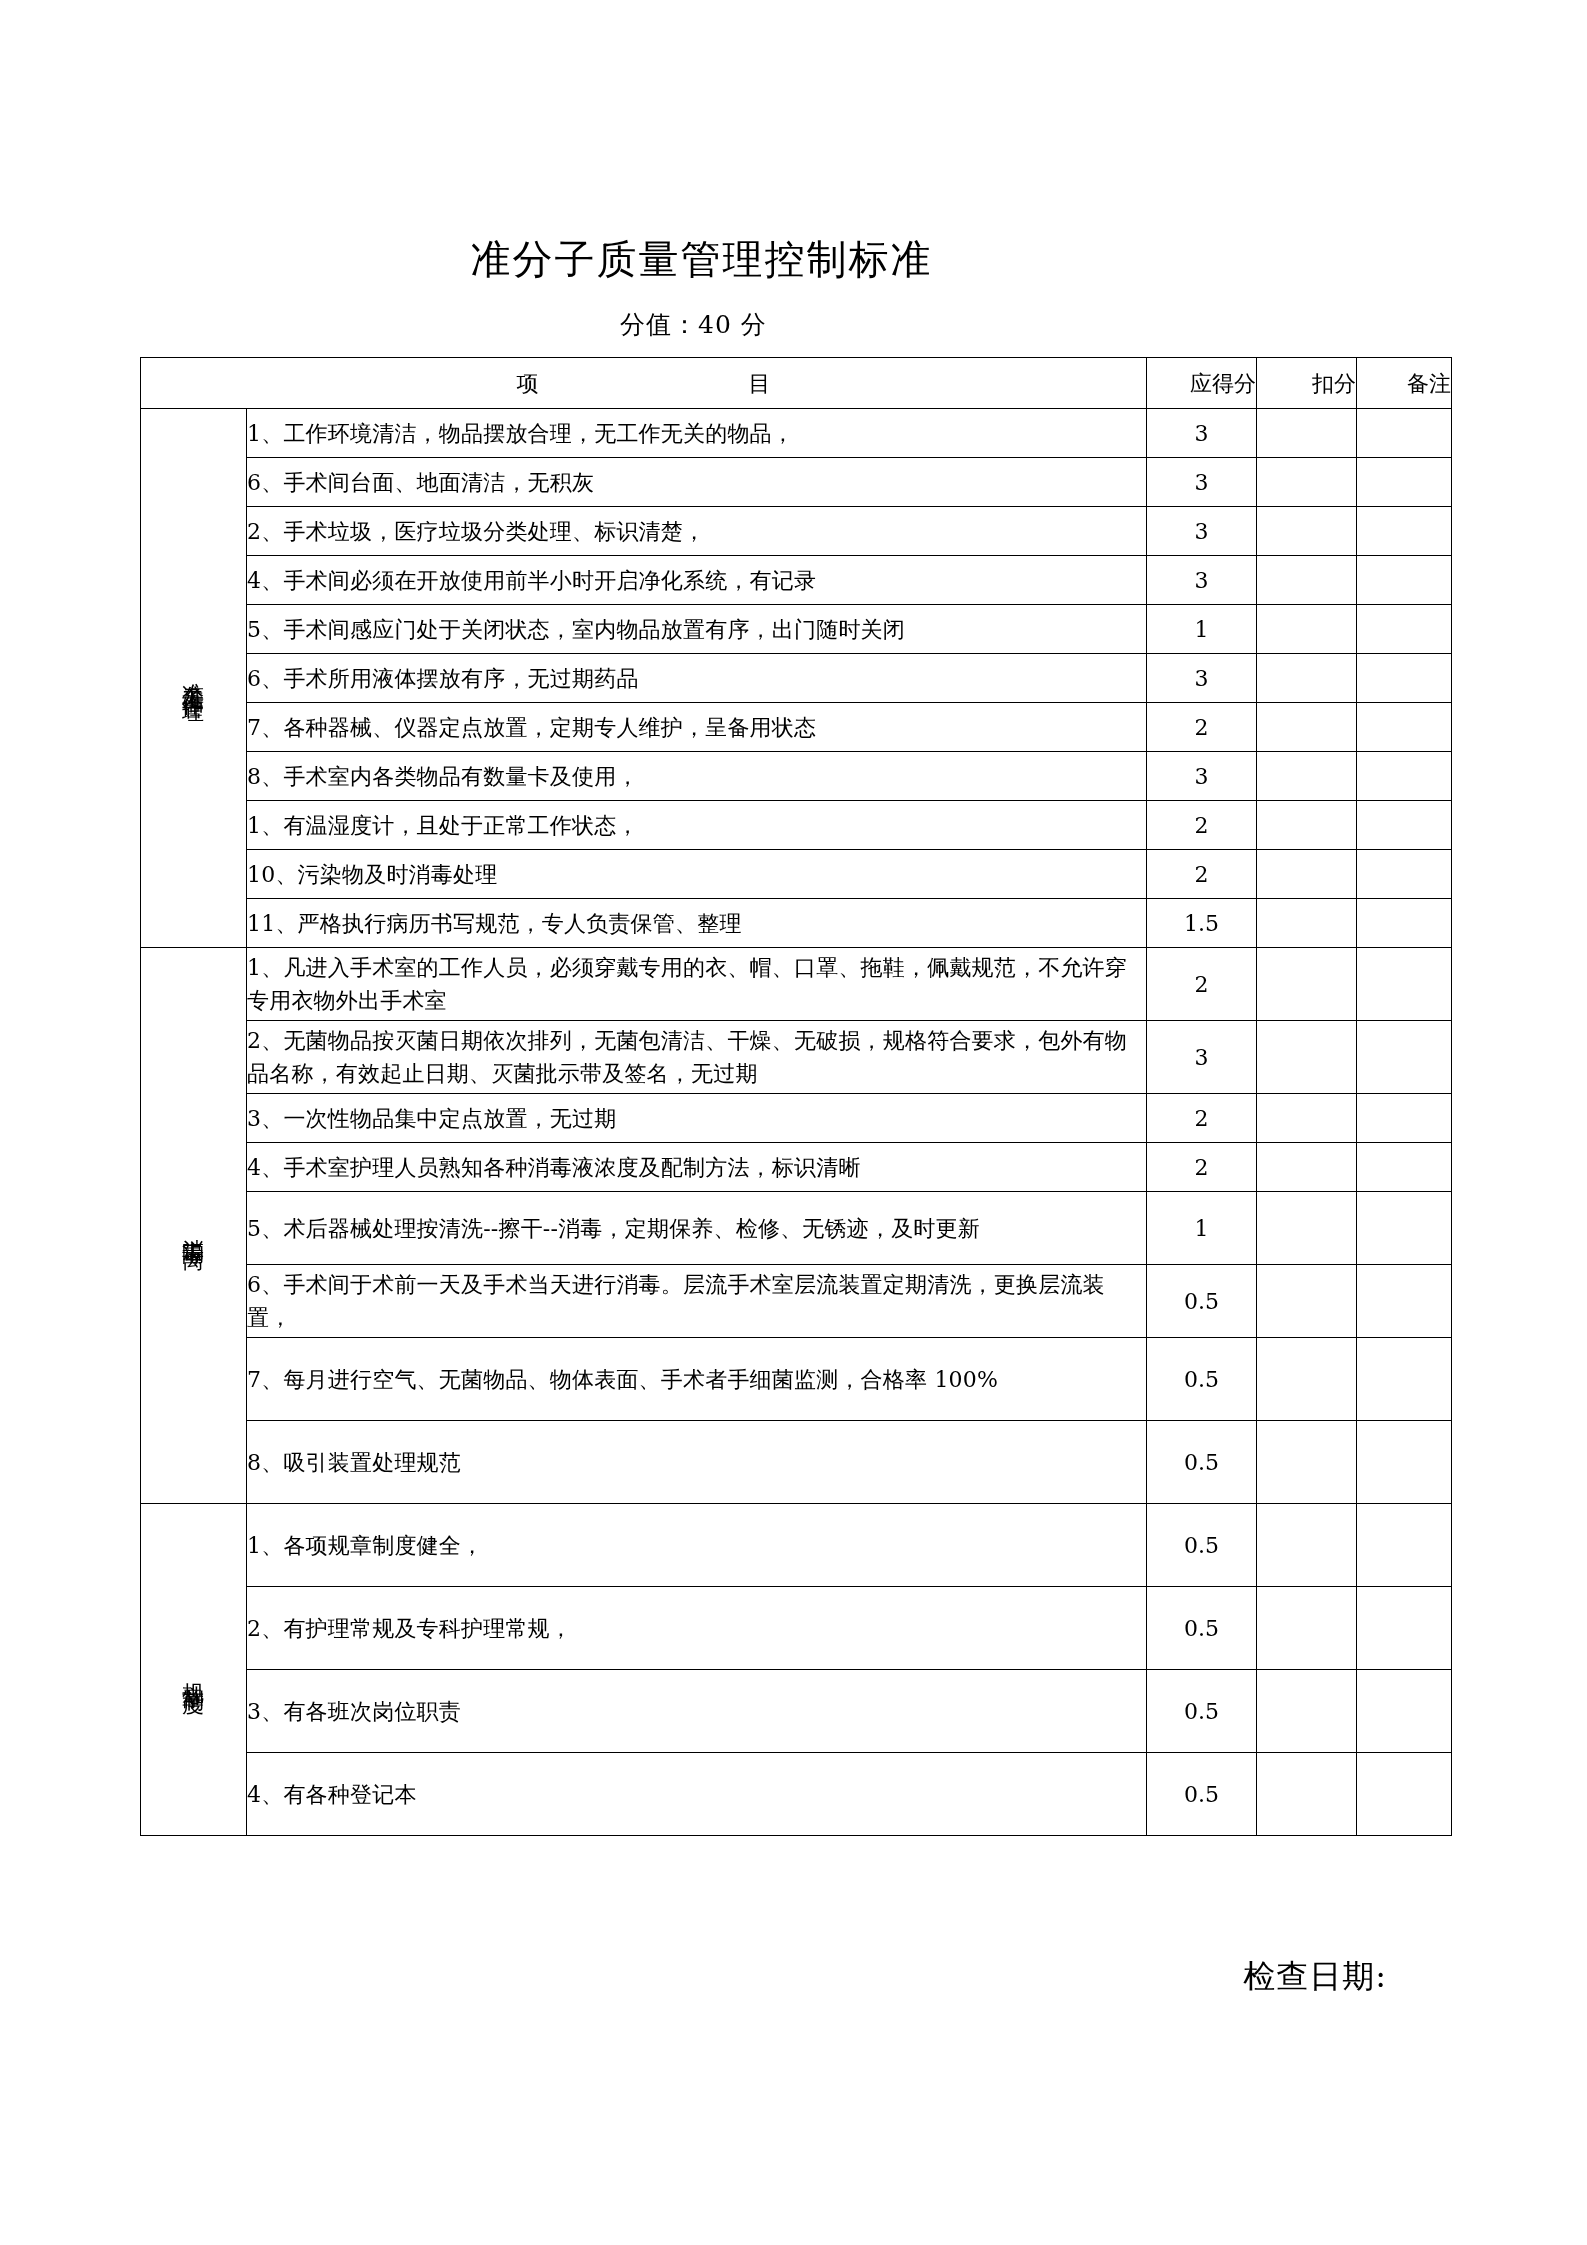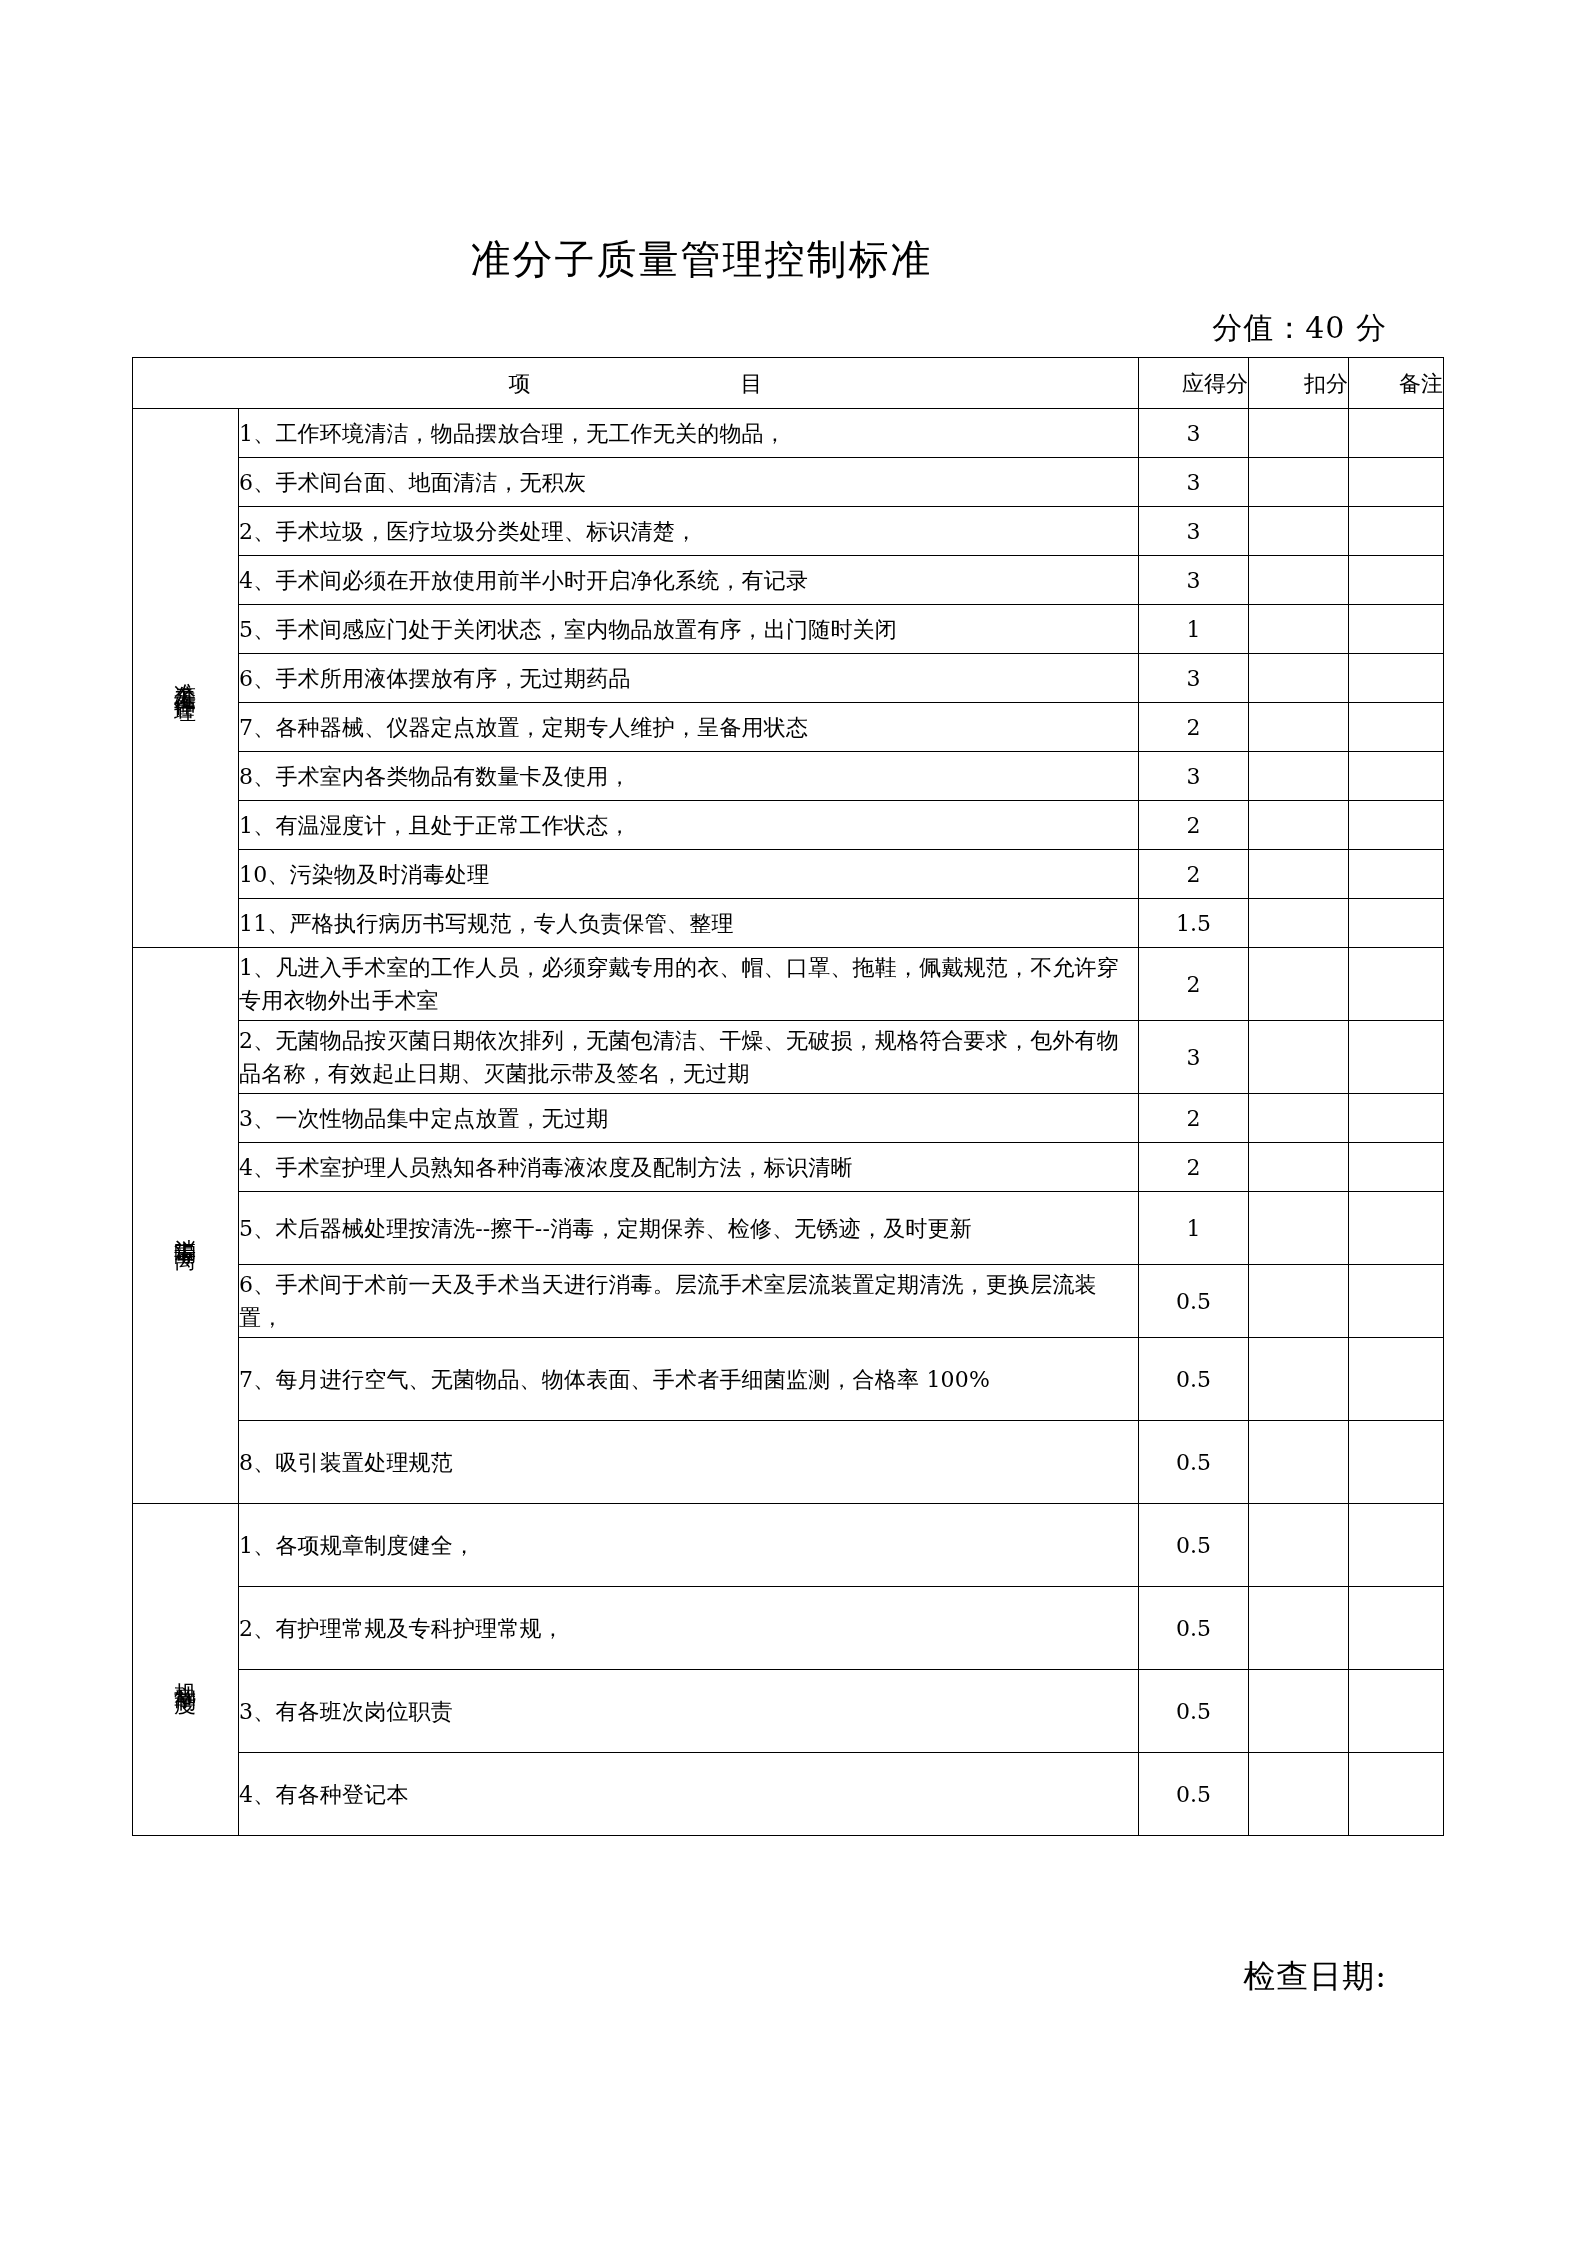--- a/index.html
+++ b/index.html
@@ -33,28 +33,28 @@
     top: 232px;
     left: 0;
     width: 1403px;
     font-family: Liberation Mono, monospace;
   }
   .score-line {
     position: absolute;
     top: 308px;
     left: 0;
     width: 1387px;
-    text-align: right;
-    font-size: 30px;
+    text-align: center;
+    font-size: 25px;
     letter-spacing: 1px;
   }
   table.main {
     position: absolute;
     top: 357px;
-    left: 132px;
+    left: 140px;
     width: 1311px;
     border-collapse: collapse;
     table-layout: fixed;
   }
   table.main td, table.main th {
     border: 1px solid #000000;
     padding: 0;
     font-weight: normal;
     font-size: 22px;
     vertical-align: middle;

